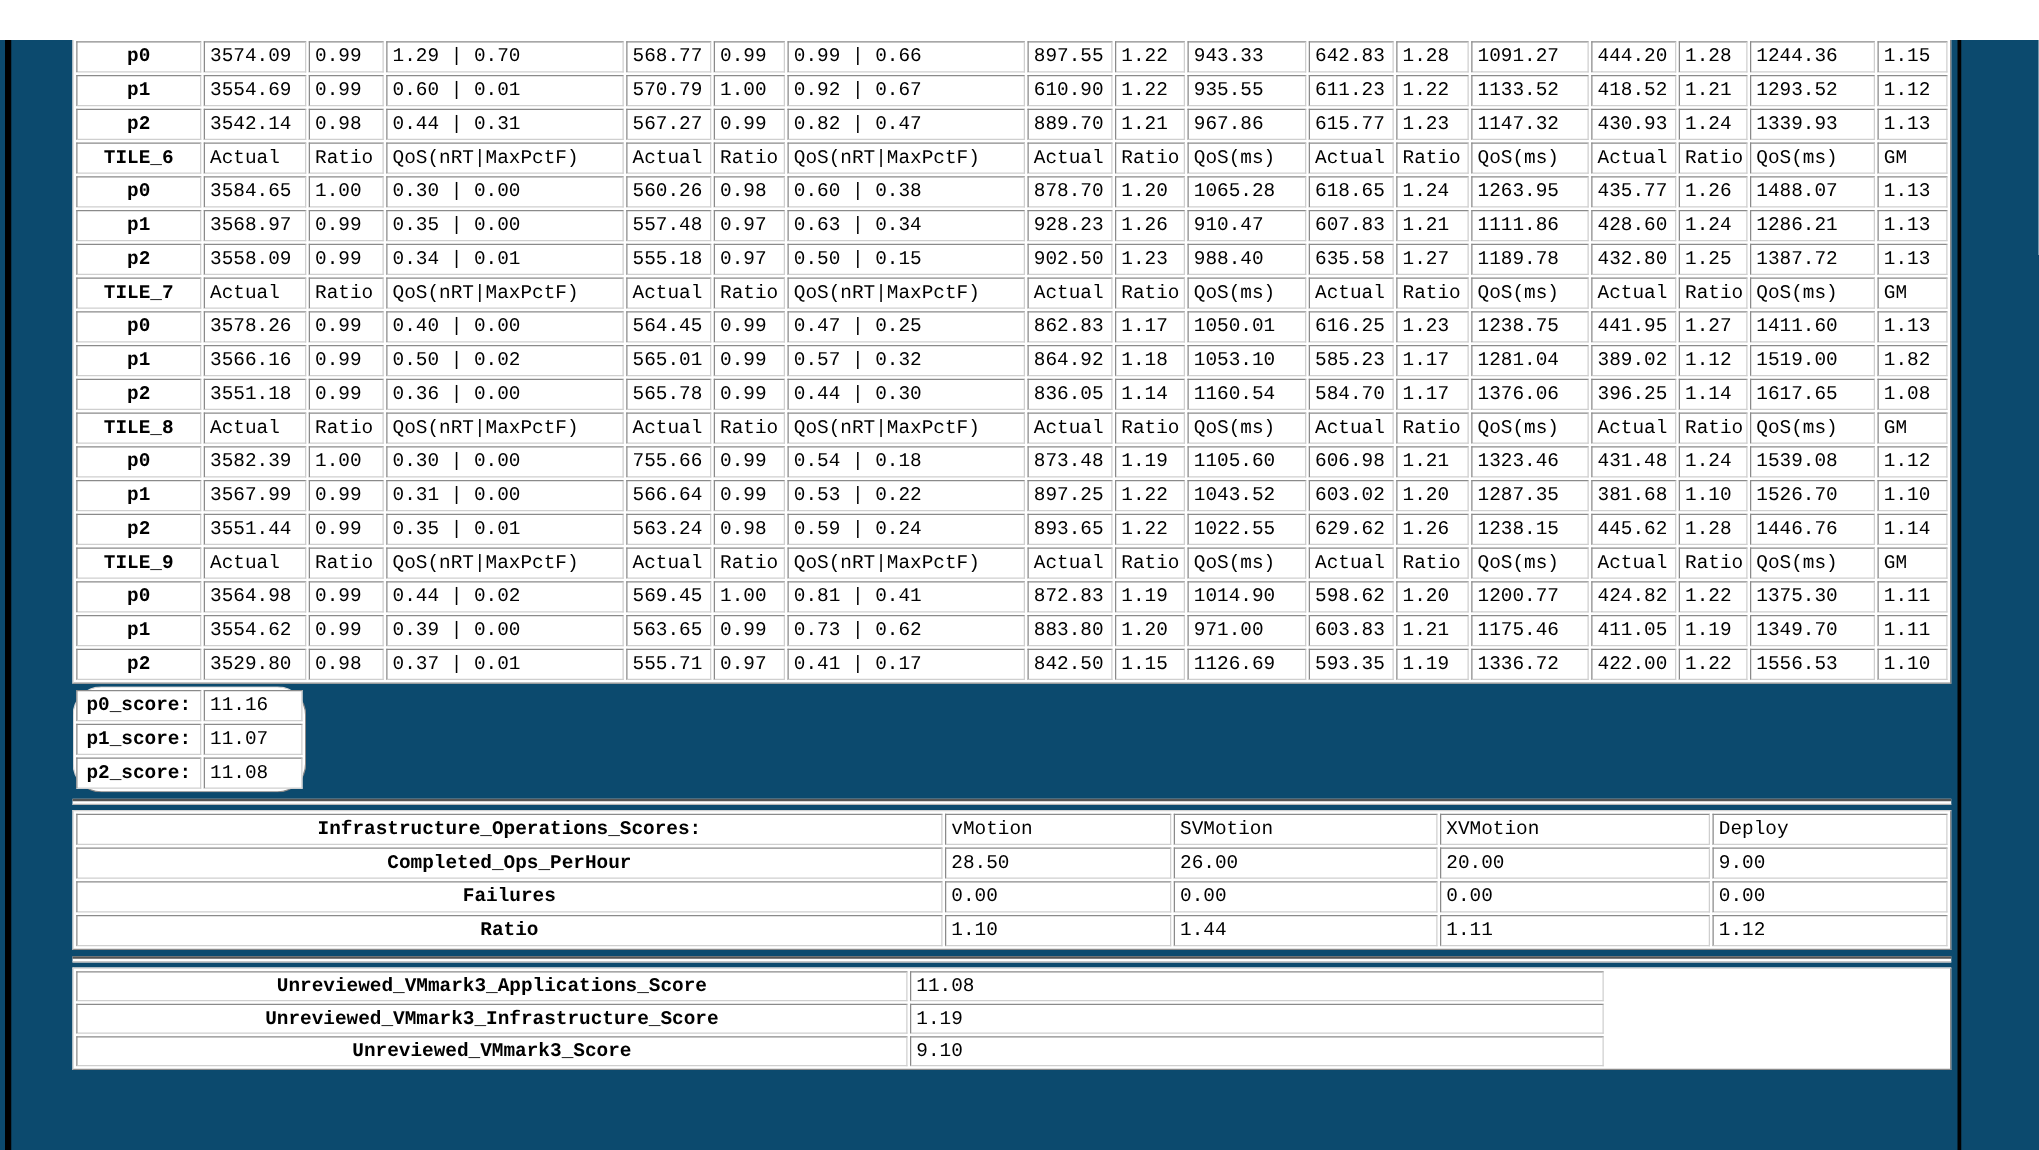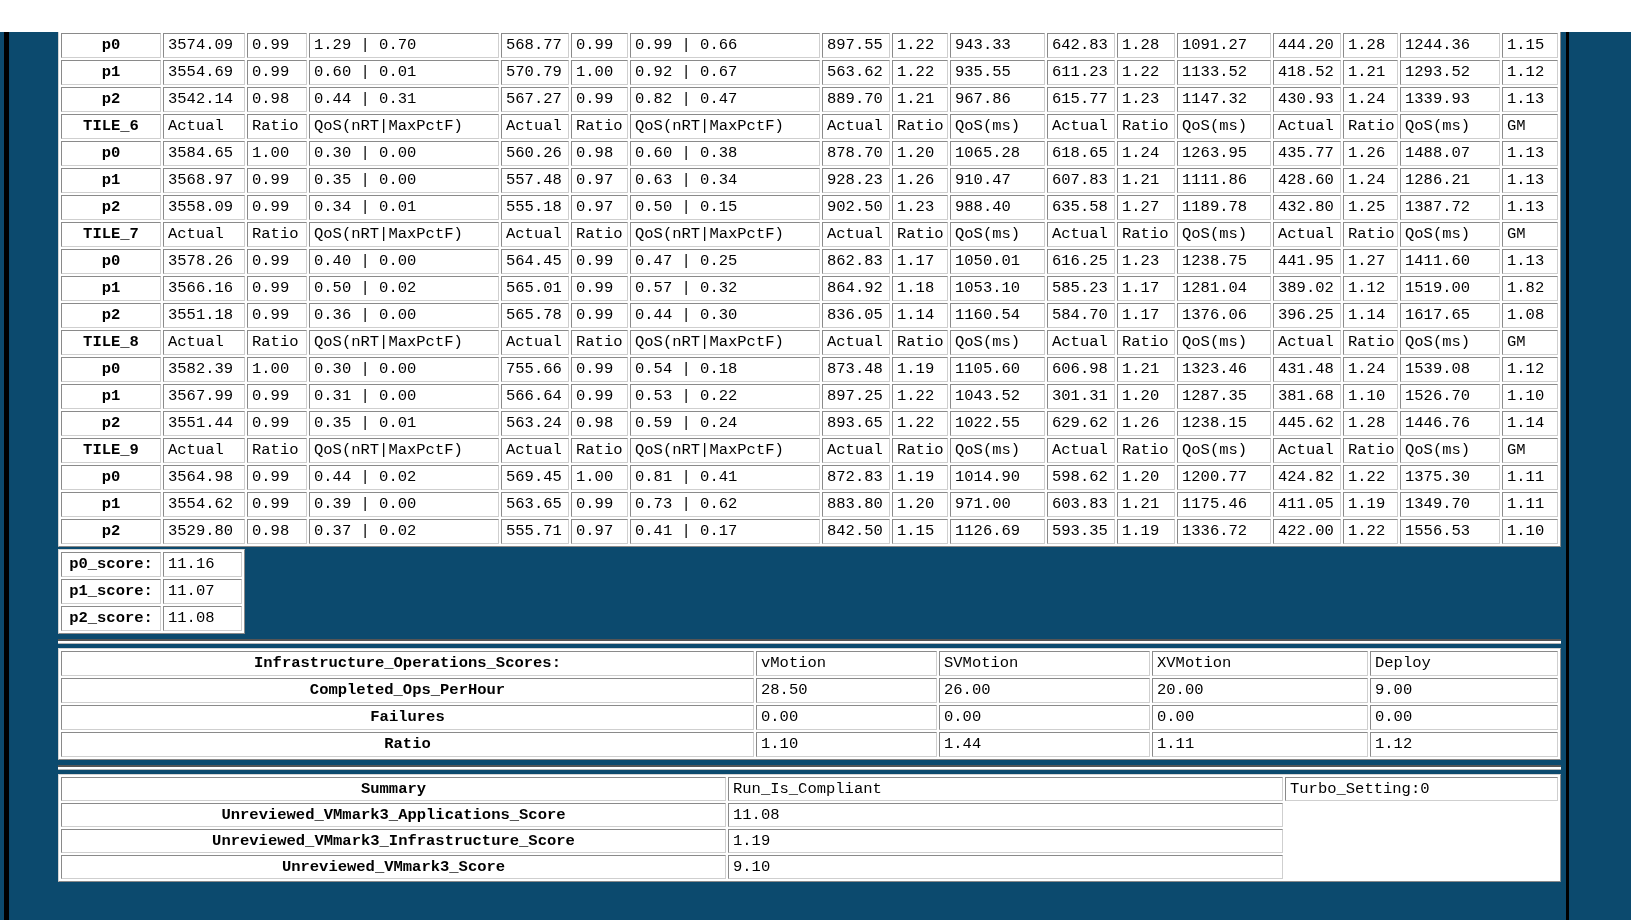--- a/index.html
+++ b/index.html
@@ -9,21 +9,21 @@
   .vline-left{left:4px;top:0;width:5px;height:906px;}
   .vline-right{left:1566px;top:0;width:3px;height:920px;}
   .content{position:absolute;left:58px;top:0;width:1510px;}
   table{border-collapse:separate;border-spacing:2px;table-layout:fixed;background:#fff;
         border:1px solid;border-color:#d4d4d4 #8a8a8a #8a8a8a #d4d4d4;}
   td{border:1px solid;border-color:#8a8a8a #cfcfcf #cfcfcf #8a8a8a;background:#fff;
      font-size:15.5px;line-height:23px;height:23px;padding:0 4px;white-space:nowrap;
      overflow:hidden;text-align:left;font-weight:normal;vertical-align:middle;}
   td.lbl{font-weight:bold;text-align:center;}
   #main-table{width:1503px;margin-top:-2px;}
-  #scores-table{width:187px;margin-top:2px;}
+  #scores-table{width:187px;margin-top:2px;border-radius:23px;}
   #infra-table{width:1503px;}
   #summary-table{width:1503px;}
   #summary-table td{height:22px;line-height:22px;}
   .divider{height:2px;border-top:2px solid #555;border-bottom:1px solid #b5b5b5;
            background:#fff;margin:5px 0 4px 0;width:1503px;}
   .nocell{border:none;background:transparent;}
 </style>
 </head>
 <body>
 
@@ -74,21 +74,21 @@
             <td>1.15</td>
           </tr>
           <tr>
             <td class="lbl">p1</td>
             <td>3554.69</td>
             <td>0.99</td>
             <td>0.60 | 0.01</td>
             <td>570.79</td>
             <td>1.00</td>
             <td>0.92 | 0.67</td>
-            <td>563.62</td>
+            <td>610.90</td>
             <td>1.22</td>
             <td>935.55</td>
             <td>611.23</td>
             <td>1.22</td>
             <td>1133.52</td>
             <td>418.52</td>
             <td>1.21</td>
             <td>1293.52</td>
             <td>1.12</td>
           </tr>
@@ -305,21 +305,21 @@
             <td class="lbl">p1</td>
             <td>3567.99</td>
             <td>0.99</td>
             <td>0.31 | 0.00</td>
             <td>566.64</td>
             <td>0.99</td>
             <td>0.53 | 0.22</td>
             <td>897.25</td>
             <td>1.22</td>
             <td>1043.52</td>
-            <td>301.31</td>
+            <td>603.02</td>
             <td>1.20</td>
             <td>1287.35</td>
             <td>381.68</td>
             <td>1.10</td>
             <td>1526.70</td>
             <td>1.10</td>
           </tr>
           <tr>
             <td class="lbl">p2</td>
             <td>3551.44</td>
@@ -393,21 +393,21 @@
             <td>1175.46</td>
             <td>411.05</td>
             <td>1.19</td>
             <td>1349.70</td>
             <td>1.11</td>
           </tr>
           <tr>
             <td class="lbl">p2</td>
             <td>3529.80</td>
             <td>0.98</td>
-            <td>0.37 | 0.02</td>
+            <td>0.37 | 0.01</td>
             <td>555.71</td>
             <td>0.97</td>
             <td>0.41 | 0.17</td>
             <td>842.50</td>
             <td>1.15</td>
             <td>1126.69</td>
             <td>593.35</td>
             <td>1.19</td>
             <td>1336.72</td>
             <td>422.00</td>
@@ -484,25 +484,20 @@
     <div class="divider"></div>
 
     <table id="summary-table">
       <colgroup>
           <col style="width:665px">
           <col style="width:555px">
           <col style="width:273px">
         </colgroup>
       <tbody id="summary-tbody">
           <tr>
-            <td class="lbl">Summary</td>
-            <td>Run_Is_Compliant</td>
-            <td>Turbo_Setting:0</td>
-          </tr>
-          <tr>
             <td class="lbl">Unreviewed_VMmark3_Applications_Score</td>
             <td>11.08</td>
             <td class="nocell"></td>
           </tr>
           <tr>
             <td class="lbl">Unreviewed_VMmark3_Infrastructure_Score</td>
             <td>1.19</td>
             <td class="nocell"></td>
           </tr>
           <tr>

